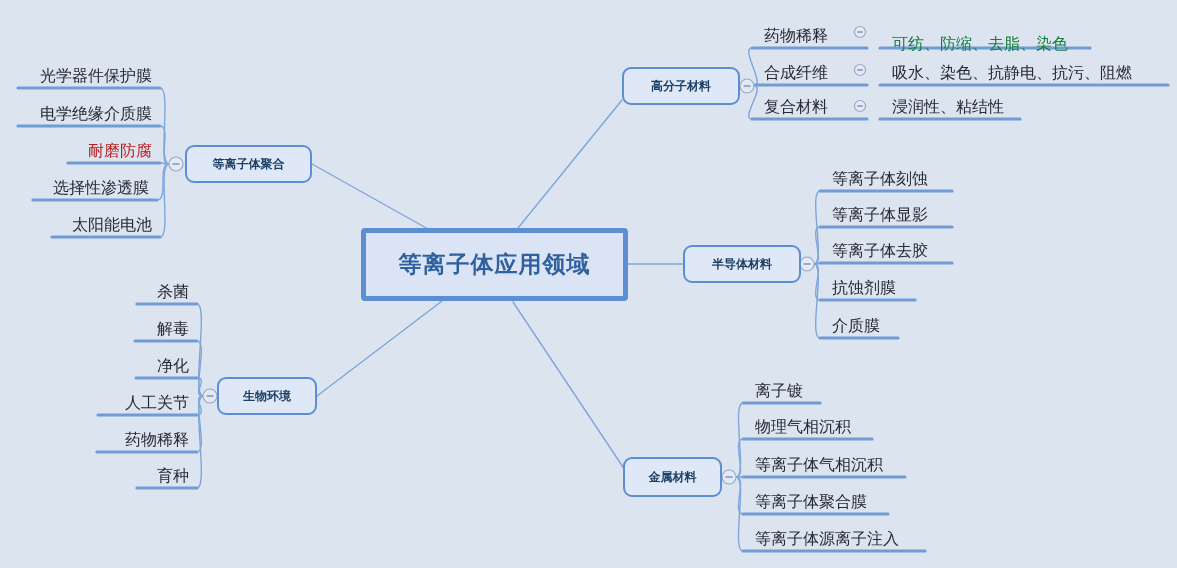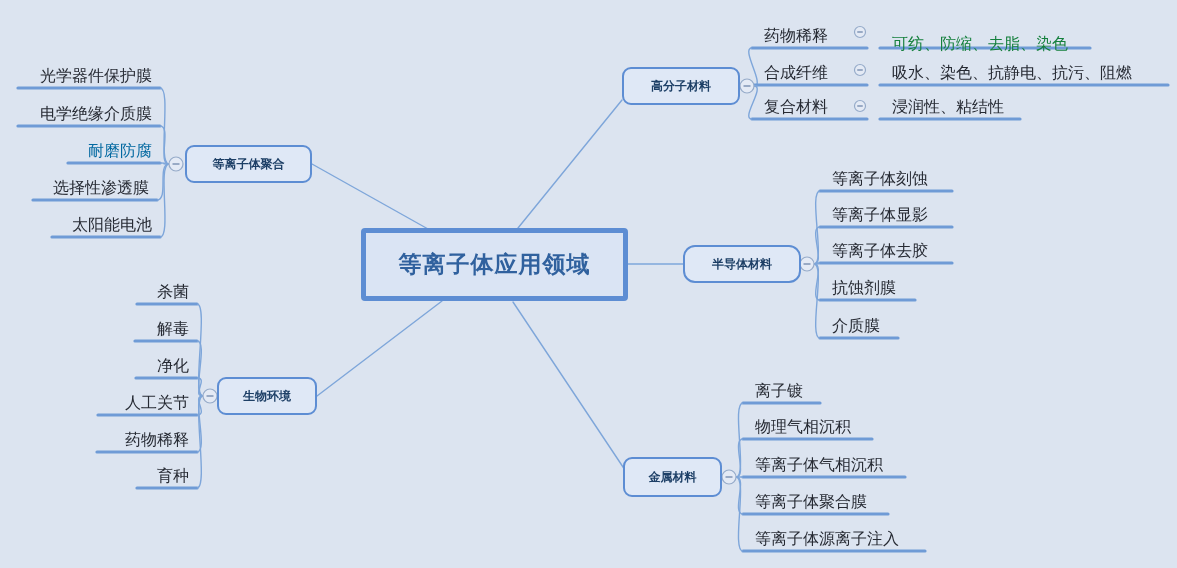--- a/index.html
+++ b/index.html
@@ -89,37 +89,37 @@
       <path d="M 736 477 C 748 477 731 551 743 551" fill="none" stroke="#7ea6da" stroke-width="1.4"></path>
       <circle cx="729" cy="477" r="7" fill="#e4eaf5" stroke="#96abc9" stroke-width="1.2"></circle>
       <line x1="725.5" y1="477" x2="732.5" y2="477" stroke="#8095b5" stroke-width="1.5"></line>
     </svg>
   <div class="node central-node" style="left: 361px; top: 228px; width: 267px; height: 73px; border-color: rgb(93, 141, 211); background: rgb(218, 228, 244); color: rgb(48, 97, 158);">
     <span>等离子体应用领域</span>
   </div>
   <div id="branch-layer">
       <div class="leaf" style="color: rgb(38, 42, 51); bottom: 484px; right: 1025px;">光学器件保护膜</div>
       <div class="leaf" style="color: rgb(38, 42, 51); bottom: 446px; right: 1025px;">电学绝缘介质膜</div>
-      <div class="leaf" style="color: #0369a1; bottom: 409px; right: 1025px;">耐磨防腐</div>
+      <div class="leaf" style="color: #b91c1c; bottom: 409px; right: 1025px;">耐磨防腐</div>
       <div class="leaf" style="color: rgb(38, 42, 51); bottom: 372px; right: 1028px;">选择性渗透膜</div>
       <div class="leaf" style="color: rgb(38, 42, 51); bottom: 335px; right: 1025px;">太阳能电池</div>
       <div class="node branch-node" style="left: 185px; top: 145px; width: 127px; height: 38px; border-color: rgb(93, 141, 211); background: rgb(223, 232, 246); color: rgb(29, 63, 102);">等离子体聚合</div>
       <div class="leaf" style="color: rgb(38, 42, 51); bottom: 524px; left: 764px;">药物稀释</div>
       <div class="leaf" style="color: #15803d; bottom: 516px; left: 892px;">可纺、防缩、去脂、染色</div>
       <div class="leaf" style="color: rgb(38, 42, 51); bottom: 487px; left: 764px;">合成纤维</div>
       <div class="leaf" style="color: rgb(38, 42, 51); bottom: 487px; left: 892px;">吸水、染色、抗静电、抗污、阻燃</div>
       <div class="leaf" style="color: rgb(38, 42, 51); bottom: 453px; left: 764px;">复合材料</div>
       <div class="leaf" style="color: rgb(38, 42, 51); bottom: 453px; left: 892px;">浸润性、粘结性</div>
       <div class="node branch-node" style="left: 622px; top: 67px; width: 118px; height: 38px; border-color: rgb(93, 141, 211); background: rgb(223, 232, 246); color: rgb(29, 63, 102);">高分子材料</div>
       <div class="leaf" style="color: rgb(38, 42, 51); bottom: 381px; left: 832px;">等离子体刻蚀</div>
       <div class="leaf" style="color: rgb(38, 42, 51); bottom: 345px; left: 832px;">等离子体显影</div>
       <div class="leaf" style="color: rgb(38, 42, 51); bottom: 309px; left: 832px;">等离子体去胶</div>
       <div class="leaf" style="color: rgb(38, 42, 51); bottom: 272px; left: 832px;">抗蚀剂膜</div>
       <div class="leaf" style="color: rgb(38, 42, 51); bottom: 234px; left: 832px;">介质膜</div>
-      <div class="node branch-node" style="left: 683px; top: 245px; width: 118px; height: 38px; border-color: rgb(93, 141, 211); background: rgb(223, 232, 246); color: rgb(29, 63, 102); border-radius: 12px;">半导体材料</div>
+      <div class="node branch-node" style="left: 683px; top: 245px; width: 118px; height: 38px; border-color: rgb(93, 141, 211); background: rgb(223, 232, 246); color: rgb(29, 63, 102);">半导体材料</div>
       <div class="leaf" style="color: rgb(38, 42, 51); bottom: 268px; right: 988px;">杀菌</div>
       <div class="leaf" style="color: rgb(38, 42, 51); bottom: 231px; right: 988px;">解毒</div>
       <div class="leaf" style="color: rgb(38, 42, 51); bottom: 194px; right: 988px;">净化</div>
       <div class="leaf" style="color: rgb(38, 42, 51); bottom: 157px; right: 988px;">人工关节</div>
       <div class="leaf" style="color: rgb(38, 42, 51); bottom: 120px; right: 988px;">药物稀释</div>
       <div class="leaf" style="color: rgb(38, 42, 51); bottom: 84px; right: 988px;">育种</div>
       <div class="node branch-node" style="left: 217px; top: 377px; width: 100px; height: 38px; border-color: rgb(93, 141, 211); background: rgb(223, 232, 246); color: rgb(29, 63, 102);">生物环境</div>
       <div class="leaf" style="color: rgb(38, 42, 51); bottom: 169px; left: 755px;">离子镀</div>
       <div class="leaf" style="color: rgb(38, 42, 51); bottom: 133px; left: 755px;">物理气相沉积</div>
       <div class="leaf" style="color: rgb(38, 42, 51); bottom: 95px; left: 755px;">等离子体气相沉积</div>

